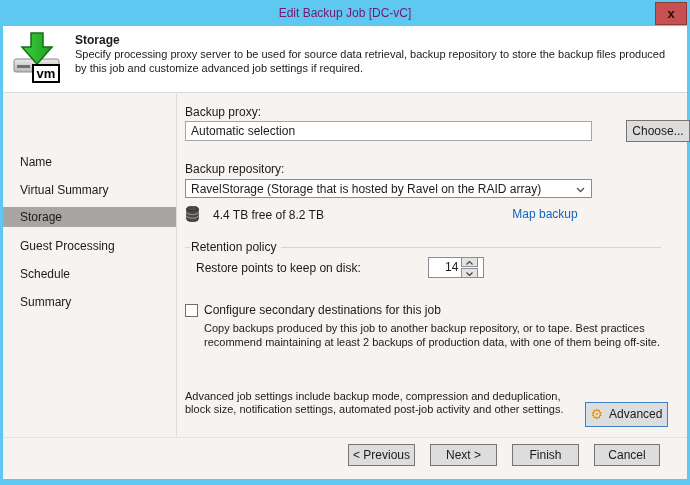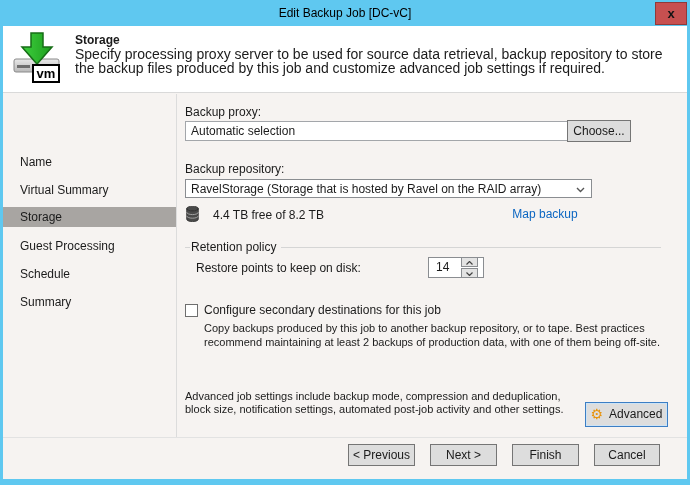--- a/index.html
+++ b/index.html
@@ -3,35 +3,35 @@
 <meta charset="utf-8">
 <style>
   * { margin:0; padding:0; box-sizing:border-box; }
   html,body { width:690px; height:485px; overflow:hidden; }
   body { font-family:"Liberation Sans","DejaVu Sans",sans-serif; font-size:12px; color:#1b1b1b; }
 
   .window { position:relative; width:690px; height:485px; background:#f6f3f1; }
 
   
   .titlebar { position:absolute; left:0; top:0; width:690px; height:26px; background:#5fc8f0; }
-  .titlebar-text { position:absolute; left:0; top:0; width:100%; line-height:26px; text-align:center; color:#000000; }
+  .titlebar-text { position:absolute; left:0; top:0; width:100%; line-height:26px; text-align:center; color:#701a75; }
   .close-btn { position:absolute; left:655px; top:2px; width:32px; height:23px; background:#c75050;
                border:1px solid #8f3a3a; color:#141414; font-weight:bold; font-size:13px;
                text-align:center; line-height:21px; cursor:default; }
   .edge { position:absolute; background:#5fc8f0; }
   .edge-left  { left:0; top:26px; width:3px; height:453px; }
   .edge-right { left:687px; top:26px; width:3px; height:453px; }
   .edge-bottom{ left:0; top:479px; width:690px; height:6px; }
 
   
   .header { position:absolute; left:3px; top:26px; width:684px; height:67px; background:#ffffff;
             border-bottom:1px solid #d9d9d9; }
   .header-icon { position:absolute; left:10px; top:6px; width:48px; height:52px; }
   .header-title { position:absolute; left:72px; top:7px; font-weight:bold; }
-  .header-desc { position:absolute; left:72px; top:22px; width:604px; font-size:14px; line-height:13.5px; }
+  .header-desc { position:absolute; left:72px; top:22px; width:604px; font-size:11px; line-height:13.5px; }
 
   
   .v-divider { position:absolute; left:176px; top:94px; width:1px; height:343px; background:#dcdcdc; }
   .nav-item { position:absolute; left:3px; width:173px; height:20px; line-height:20px; padding-left:17px; cursor:default;margin-top:44px; }
   .nav-item.selected { background:#a8a5a2; }
 
   
   .label { position:absolute; }
   .textbox { position:absolute; background:#ffffff; border:1px solid #a3a6aa; height:20px;
              line-height:18px; padding-left:5px; overflow:hidden; white-space:nowrap; }
@@ -42,21 +42,21 @@
   .combo-arrow { position:absolute; right:3px; top:0; width:16px; height:19px; text-align:center; }
   .combo-arrow svg { margin-top:7px; }
   .link { position:absolute; color:#0c66c2; cursor:pointer; }
   .free-space { position:absolute; left:213px; top:208px; }
   .db-icon { position:absolute; left:186px; top:206px; }
 
   .group-line { position:absolute; left:185px; top:247px; width:476px; height:1px; background:#d5d5d5; }
   .group-label { position:absolute; left:190px; top:240px; background:#f6f3f1; padding:0 5px 0 1px; }
 
   .spin-value { position:absolute; left:428px; top:257px; width:56px; height:21px; background:#fff;
-                border:1px solid #8a8d91; line-height:19px; padding-left:7px; }
+                border:1px solid #8a8d91; line-height:19px; padding-left:16px; }
   .spin-btn { position:absolute; left:461px; width:17px; height:10px; background:#e3e3e3;
               border:1px solid #8a8d91; text-align:center; cursor:default; }
   .spin-up { top:257px; } .spin-down { top:268px; }
   .spin-btn svg { display:block; margin:3px auto 0; }
 
   .checkbox { position:absolute; left:185px; top:304px; width:13px; height:13px; background:#fff;
               border:1px solid #6e6e6e; cursor:default; }
   .small-text { position:absolute; font-size:11px; line-height:13px; white-space:nowrap; }
 
   .advanced-btn { position:absolute; left:585px; top:402px; width:83px; height:25px; background:#ddd;
@@ -108,21 +108,21 @@
 
   <div class="nav-item" style="top:108px">Name</div>
   <div class="nav-item" style="top:136px">Virtual Summary</div>
   <div class="nav-item selected" style="top:163px">Storage</div>
   <div class="nav-item" style="top:192px">Guest Processing</div>
   <div class="nav-item" style="top:220px">Schedule</div>
   <div class="nav-item" style="top:248px">Summary</div>
 
   <div class="label" style="left:185px; top:105px">Backup proxy:</div>
   <div class="textbox" style="left:185px; top:121px; width:407px">Automatic selection</div>
-  <div class="btn" style="left:567px; top:120px; width:64px">Choose...</div>
+  <div class="btn" style="left:626px; top:120px; width:64px">Choose...</div>
 
   <div class="label" style="left:185px; top:162px">Backup repository:</div>
   <div class="combo">
     <span>RavelStorage (Storage that is hosted by Ravel on the RAID array)</span>
     <span class="combo-arrow">
       <svg width="9" height="6" viewBox="0 0 9 6">
           <polyline points="1,1 4.5,4.5 8,1" fill="none" stroke="#555" stroke-width="1.4"></polyline>
         </svg>
     </span>
   </div>

